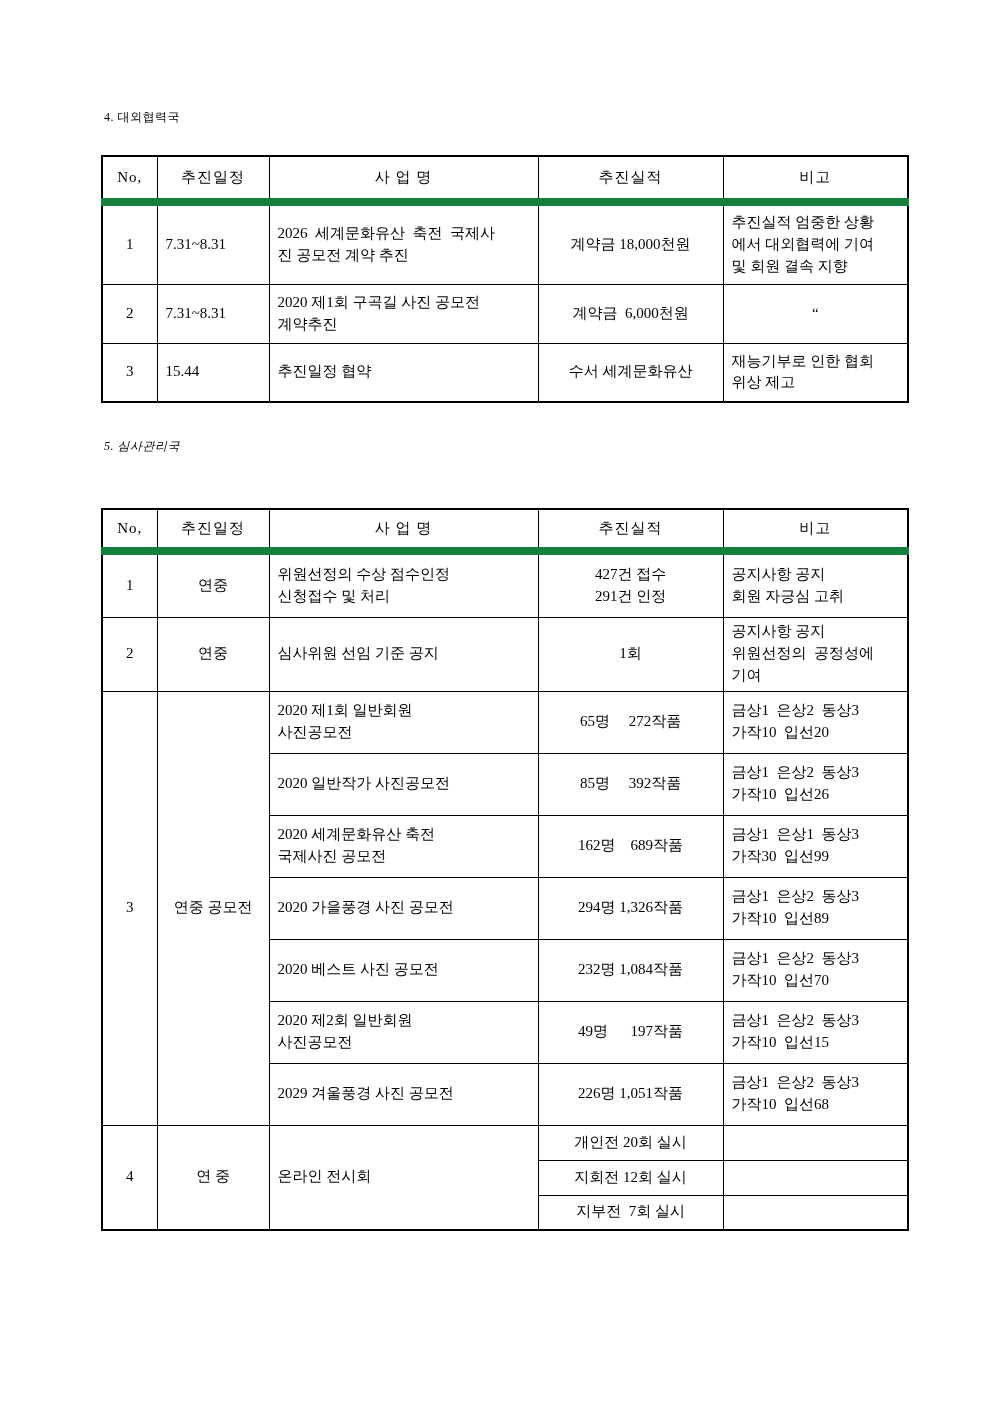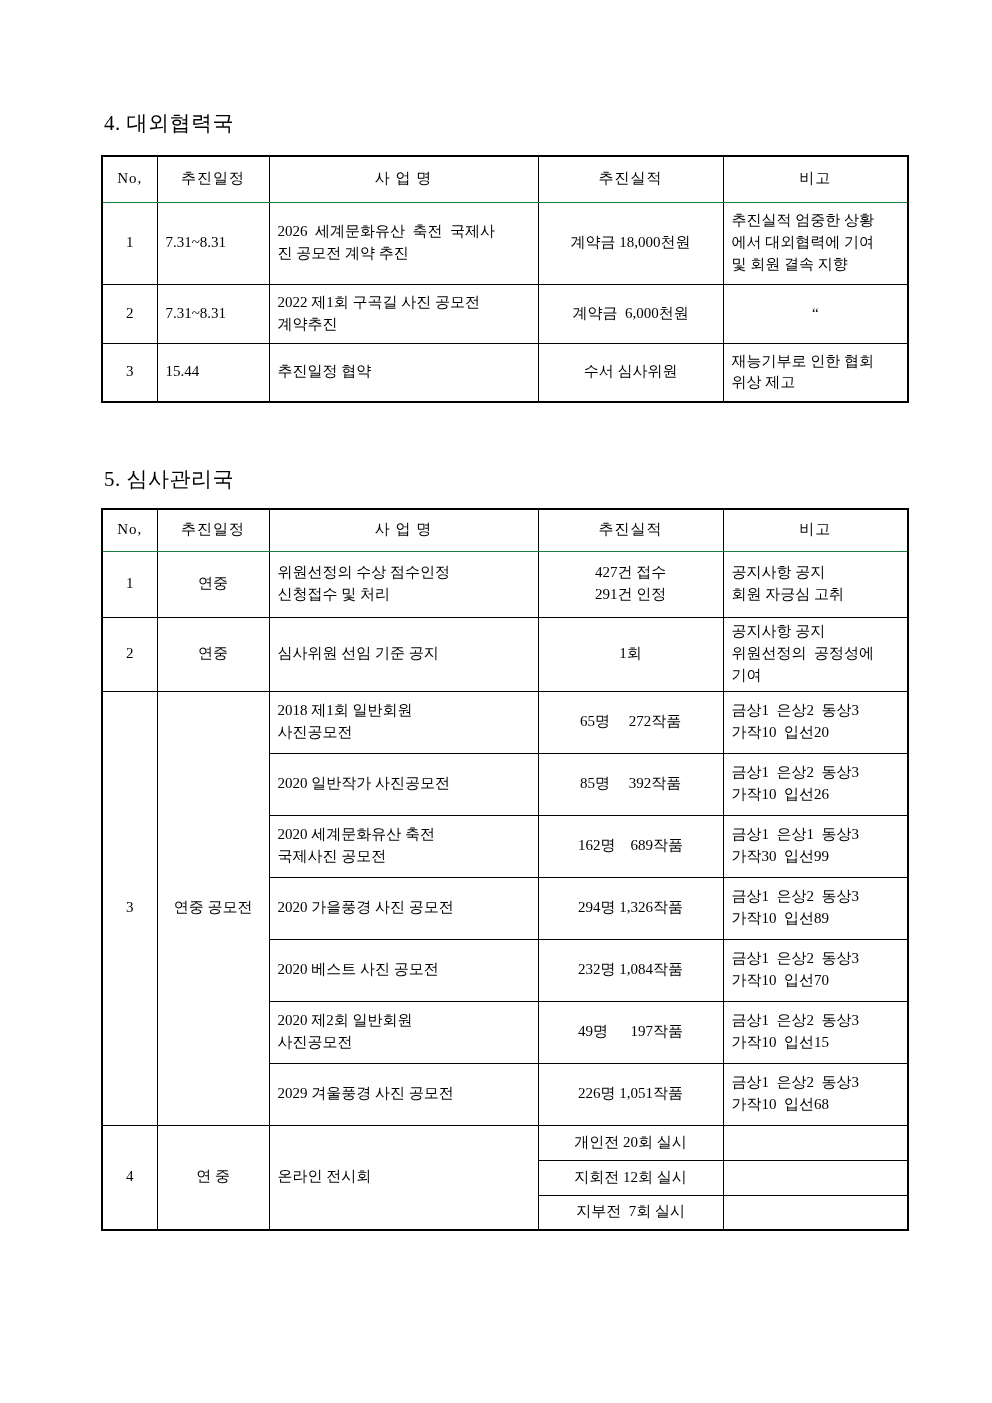--- a/index.html
+++ b/index.html
@@ -12,26 +12,26 @@
     width: 992px;
     height: 1403px;
     background: #ffffff;
     color: #000000;
     font-family: "Liberation Serif", "DejaVu Serif", serif;
     overflow: hidden;
   }
   .heading {
     position: absolute;
     left: 104px;
-    font-size: 21px;
+    font-size: 12px;
     letter-spacing: 0.5px;
     white-space: pre;
   }
   #heading-4 { top: 109px; }
-  #heading-5 { top: 465px; }
+  #heading-5 { top: 438px; font-style: italic; }
 
   table.report {
     position: absolute;
     left: 101px;
     width: 806px;
     border-collapse: collapse;
     table-layout: fixed;
     border: 2px solid #000;
   }
   #table-4 { top: 155px; }
@@ -42,21 +42,21 @@
     border: 1px solid #000;
     font-size: 15px;
     font-weight: normal;
     line-height: 1.45;
     vertical-align: middle;
     padding: 3px 8px;
     white-space: pre-wrap;
     overflow: hidden;
   }
   table.report th {
-    border-bottom: 1px solid #15803d;
+    border-bottom: 8px solid #15803d;
     text-align: center;
     letter-spacing: 1px;
   }
   .c { text-align: center; }
   .l { text-align: left; }
 
   col.col-no { width: 55px; }
   col.col-schedule { width: 112px; }
   col.col-name { width: 269px; }
   col.col-result { width: 185px; }
@@ -91,30 +91,30 @@
       <td class="l">2026  세계문화유산  축전  국제사
 진 공모전 계약 추진</td>
       <td class="c">계약금 18,000천원</td>
       <td class="l">추진실적 엄중한 상황
 에서 대외협력에 기여
 및 회원 결속 지향</td>
     </tr>
     <tr style="height:59px">
       <td class="c">2</td>
       <td class="l">7.31~8.31</td>
-      <td class="l">2022 제1회 구곡길 사진 공모전
+      <td class="l">2020 제1회 구곡길 사진 공모전
 계약추진</td>
       <td class="c">계약금  6,000천원</td>
       <td class="c">“</td>
     </tr>
     <tr style="height:59px">
       <td class="c">3</td>
       <td class="l">15.44</td>
       <td class="l">추진일정 협약</td>
-      <td class="c">수서 심사위원</td>
+      <td class="c">수서 세계문화유산</td>
       <td class="l">재능기부로 인한 협회
 위상 제고</td>
     </tr>
   </tbody>
     </table>
 
   <div class="heading" id="heading-5">5. 심사관리국</div>
 
   <table class="report" id="table-5">
     <colgroup>
@@ -147,21 +147,21 @@
       <td class="c">연중</td>
       <td class="l">심사위원 선임 기준 공지</td>
       <td class="c">1회</td>
       <td class="l">공지사항 공지
 위원선정의  공정성에
 기여</td>
     </tr>
     <tr style="height:62px">
       <td class="c" rowspan="7">3</td>
       <td class="c" rowspan="7">연중 공모전</td>
-      <td class="l">2018 제1회 일반회원
+      <td class="l">2020 제1회 일반회원
 사진공모전</td>
       <td class="c">65명     272작품</td>
       <td class="l">금상1  은상2  동상3
 가작10  입선20</td>
     </tr>
     <tr style="height:62px">
       <td class="l">2020 일반작가 사진공모전</td>
       <td class="c">85명     392작품</td>
       <td class="l">금상1  은상2  동상3
 가작10  입선26</td>

